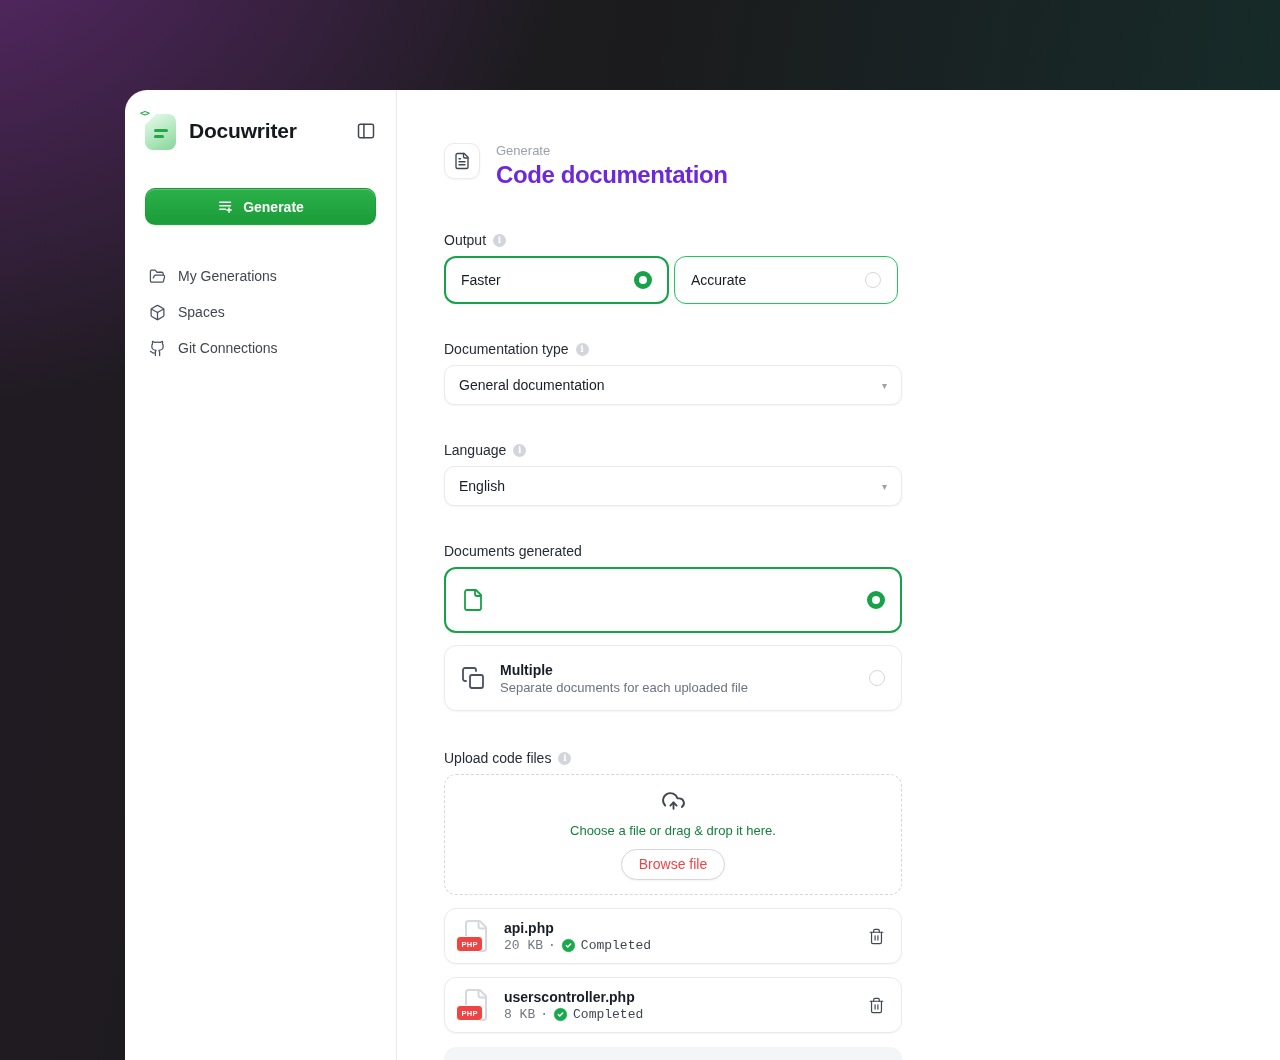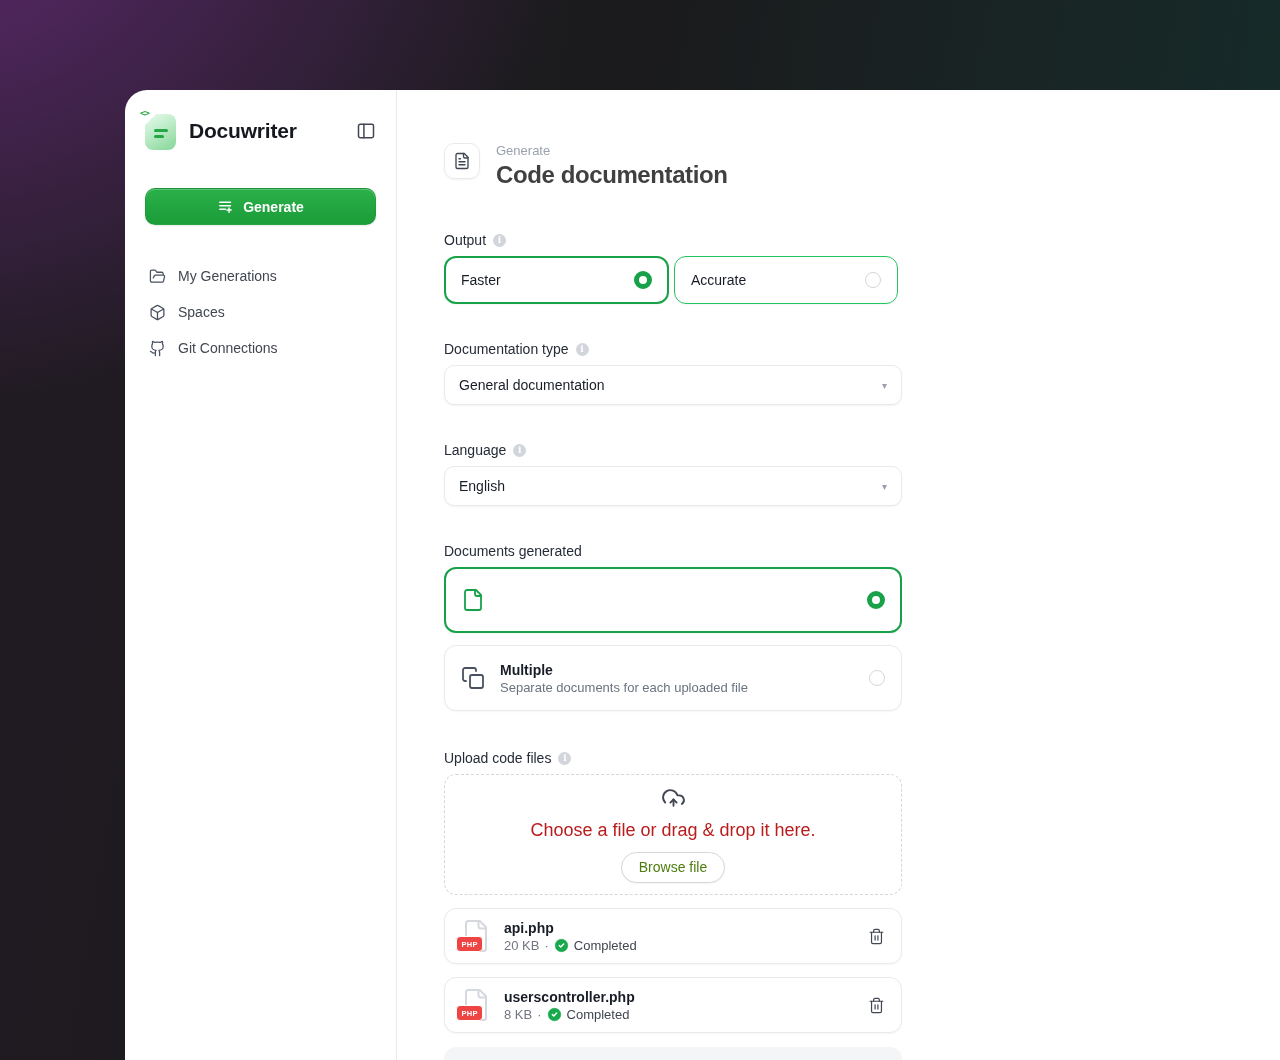--- a/index.html
+++ b/index.html
@@ -44,21 +44,21 @@
   .nav-item { display:flex; align-items:center; gap:12px; height:36px; padding:0 4px; border-radius:8px;
     font-size:14px; font-weight:500; color:#414651; cursor:pointer; text-decoration:none; }
   .nav-item svg { color:#4a5160; flex-shrink:0; }
   
   .main { flex:1; position:relative; }
   .content { width:458px; margin:53px 0 0 47px; }
   .page-header { display:flex; gap:16px; }
   .header-icon { width:36px; height:36px; border:1px solid #e9eaeb; border-radius:10px;
     box-shadow:0 1px 2px rgba(16,24,40,.05); display:flex; align-items:center; justify-content:center; color:#414651; }
   .breadcrumb { font-size:13px; color:#9aa1ab; margin-bottom:3px; }
-  .page-title { font-size:24px; font-weight:600; color:#404040; letter-spacing:-0.4px; }
+  .page-title { font-size:24px; font-weight:600; color:#6d28d9; letter-spacing:-0.4px; }
   .field-label { display:flex; align-items:center; gap:7px; font-size:14px; font-weight:500; color:#252b37; margin-bottom:8px; }
   .info-dot { width:13px; height:13px; border-radius:50%; background:#d2d5db; color:#fff;
     font-size:9px; font-weight:700; font-family:"DejaVu Serif",serif; display:inline-flex; align-items:center; justify-content:center; cursor:pointer; }
   .sec-output { margin-top:43px; }
   .sec-type,.sec-lang,.sec-docs { margin-top:37px; }
   .sec-upload { margin-top:39px; }
   .option-row { display:grid; grid-template-columns:225px 224px; gap:5px; }
   .option-card { height:48px; border-radius:12px; background:#fff; border:1px solid #22c55e;
     box-shadow:0 1px 2px rgba(16,24,40,.04); display:flex; align-items:center; justify-content:space-between;
     padding:0 16px; font-size:14px; font-weight:500; color:#181d27; cursor:pointer; }
@@ -72,32 +72,32 @@
   .doc-card { display:flex; align-items:center; gap:15px; height:66px; border-radius:12px; background:#fff;
     border:1px solid #e9eaeb; box-shadow:0 1px 2px rgba(16,24,40,.04); padding:0 16px; cursor:pointer; }
   .doc-card.selected { border:2px solid #17a249; padding:0 15px; }
   .doc-card + .doc-card { margin-top:12px; }
   .doc-title { font-size:14px; font-weight:600; color:#181d27; margin-bottom:2px; }
   .doc-desc { font-size:13px; color:#6b7280; }
   .doc-card .radio { margin-left:auto; }
   .dropzone { height:121px; border:1.5px dashed #d5d7da; border-radius:12px;
     display:flex; flex-direction:column; align-items:center; justify-content:center; cursor:pointer; }
   .dropzone svg { color:#414651; }
-  .dropzone-text { margin-top:8px; font-size:18px; color:#b91c1c; }
+  .dropzone-text { margin-top:8px; font-size:13px; color:#15803d; }
   .browse-btn { margin-top:11px; height:31px; padding:0 17px; border-radius:16px; border:1px solid #d5d7da;
     background:#fff; box-shadow:0 1px 2px rgba(16,24,40,.05); font-family:inherit; font-size:14px;
-    font-weight:500; color:#4d7c0f; cursor:pointer; }
+    font-weight:500; color:#ef4444; cursor:pointer; }
   .file-card { margin-top:13px; height:56px; border-radius:12px; border:1px solid #e9eaeb;
     box-shadow:0 1px 2px rgba(16,24,40,.04); display:flex; align-items:center; gap:13px; padding:0 16px; background:#fff; }
   .file-icon-wrap { position:relative; width:30px; height:38px; flex-shrink:0; }
   .file-icon-wrap svg { color:#d5d8dd; }
   .file-badge { position:absolute; left:-5px; bottom:3px; background:#ef4444; color:#fff; font-size:7.5px;
     font-weight:700; letter-spacing:.3px; padding:2.5px 4.5px; border-radius:4px; border:1.5px solid #fff; }
   .file-name { font-size:14px; font-weight:600; color:#181d27; margin-bottom:2px; }
-  .file-meta { display:flex; align-items:center; gap:5px; font-size:13px; color:#717680; }
+  .file-meta { display:flex; align-items:center; gap:5px; font-size:13px; color:#717680;font-family:Liberation Mono, monospace; }
   .file-status { color:#414651; }
   .trash-btn { margin-left:auto; background:none; border:none; cursor:pointer; display:flex; color:#414651; }
   .git-note { margin-top:14px; background:#f4f5f7; border-radius:12px; padding:13px 16px;
     display:flex; align-items:center; gap:10px; font-size:14px; font-weight:500; color:#414651; }
 </style>
 </head>
 <body>
 
 <div class="app">
 

